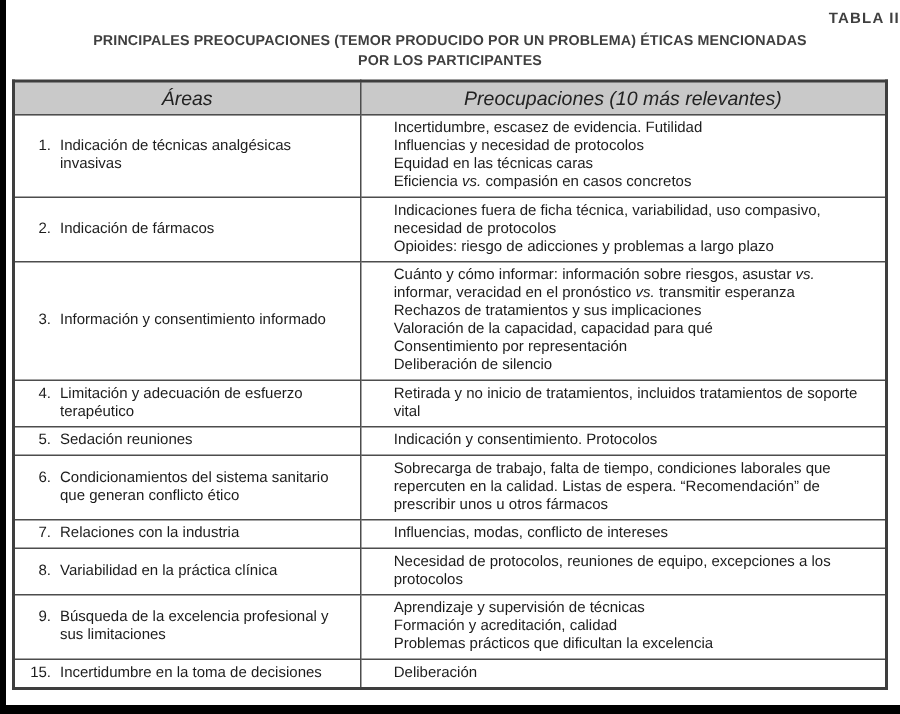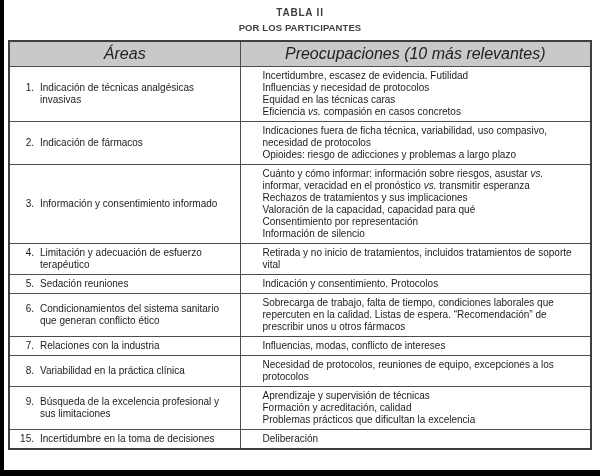--- a/index.html
+++ b/index.html
@@ -18,38 +18,38 @@
   .scan-edge-bottom {
     position:absolute; left:0; bottom:0; width:600px; height:6px;
     background:#000; z-index:5;
   }
   .title-block {
     text-align:center;
     padding-top:7px;
     color:#3f3f3f;
     font-weight:bold;
   }
-  .table-title { font-size:10px; letter-spacing:0.8px; margin-bottom:3px; }
+  .table-title { font-size:10px; letter-spacing:0.8px; margin-bottom:3px;text-align:right; }
   .table-subtitle { font-size:9.5px; line-height:13px; letter-spacing:0.1px; }
 
   table.main-table {
     border-collapse:collapse;
     table-layout:fixed;
     width:582px;
     margin:6px 0 0 8px;
     border:2px solid #3e3e3e;
   }
   col.col-areas { width:231px; }
   col.col-concerns { width:351px; }
   th, td { border:1px solid #4d4d4d; }
   th {
     background:#c9c9c9;
     font-style:italic;
     font-weight:normal;
-    font-size:16px;
+    font-size:13px;
     padding:3px 2px;
     text-align:center;
     color:#222;
   }
   td {
     vertical-align:middle;
     font-size:10px;
     line-height:12px;
     padding:3px 6px;
   }
@@ -61,20 +61,21 @@
 </style>
 </head>
 <body>
 
 <div class="scan-edge-left"></div>
 <div class="scan-edge-bottom"></div>
 
 <div class="title-block">
   <div class="table-title">TABLA II</div>
   <div class="table-subtitle">
+    <div>PRINCIPALES PREOCUPACIONES (TEMOR PRODUCIDO POR UN PROBLEMA) ÉTICAS MENCIONADAS</div>
     <div>POR LOS PARTICIPANTES</div>
   </div>
 </div>
 
 <table class="main-table">
   <colgroup>
     <col class="col-areas">
     <col class="col-concerns">
   </colgroup>
   <thead>
@@ -115,21 +116,21 @@
           <div class="area-wrap">
             <span class="area-number">3.</span>
             <span class="area-text">Información y consentimiento informado</span>
           </div>
         </td>
         <td class="concerns-cell">
           <div class="concern-item">Cuánto y cómo informar: información sobre riesgos, asustar <i>vs.</i> informar, veracidad en el pronóstico <i>vs.</i> transmitir esperanza</div>
           <div class="concern-item">Rechazos de tratamientos y sus implicaciones</div>
           <div class="concern-item">Valoración de la capacidad, capacidad para qué</div>
           <div class="concern-item">Consentimiento por representación</div>
-          <div class="concern-item">Información de silencio</div>
+          <div class="concern-item">Deliberación de silencio</div>
         </td>
       </tr>
       <tr>
         <td class="area-cell">
           <div class="area-wrap">
             <span class="area-number">4.</span>
             <span class="area-text">Limitación y adecuación de esfuerzo terapéutico</span>
           </div>
         </td>
         <td class="concerns-cell">

